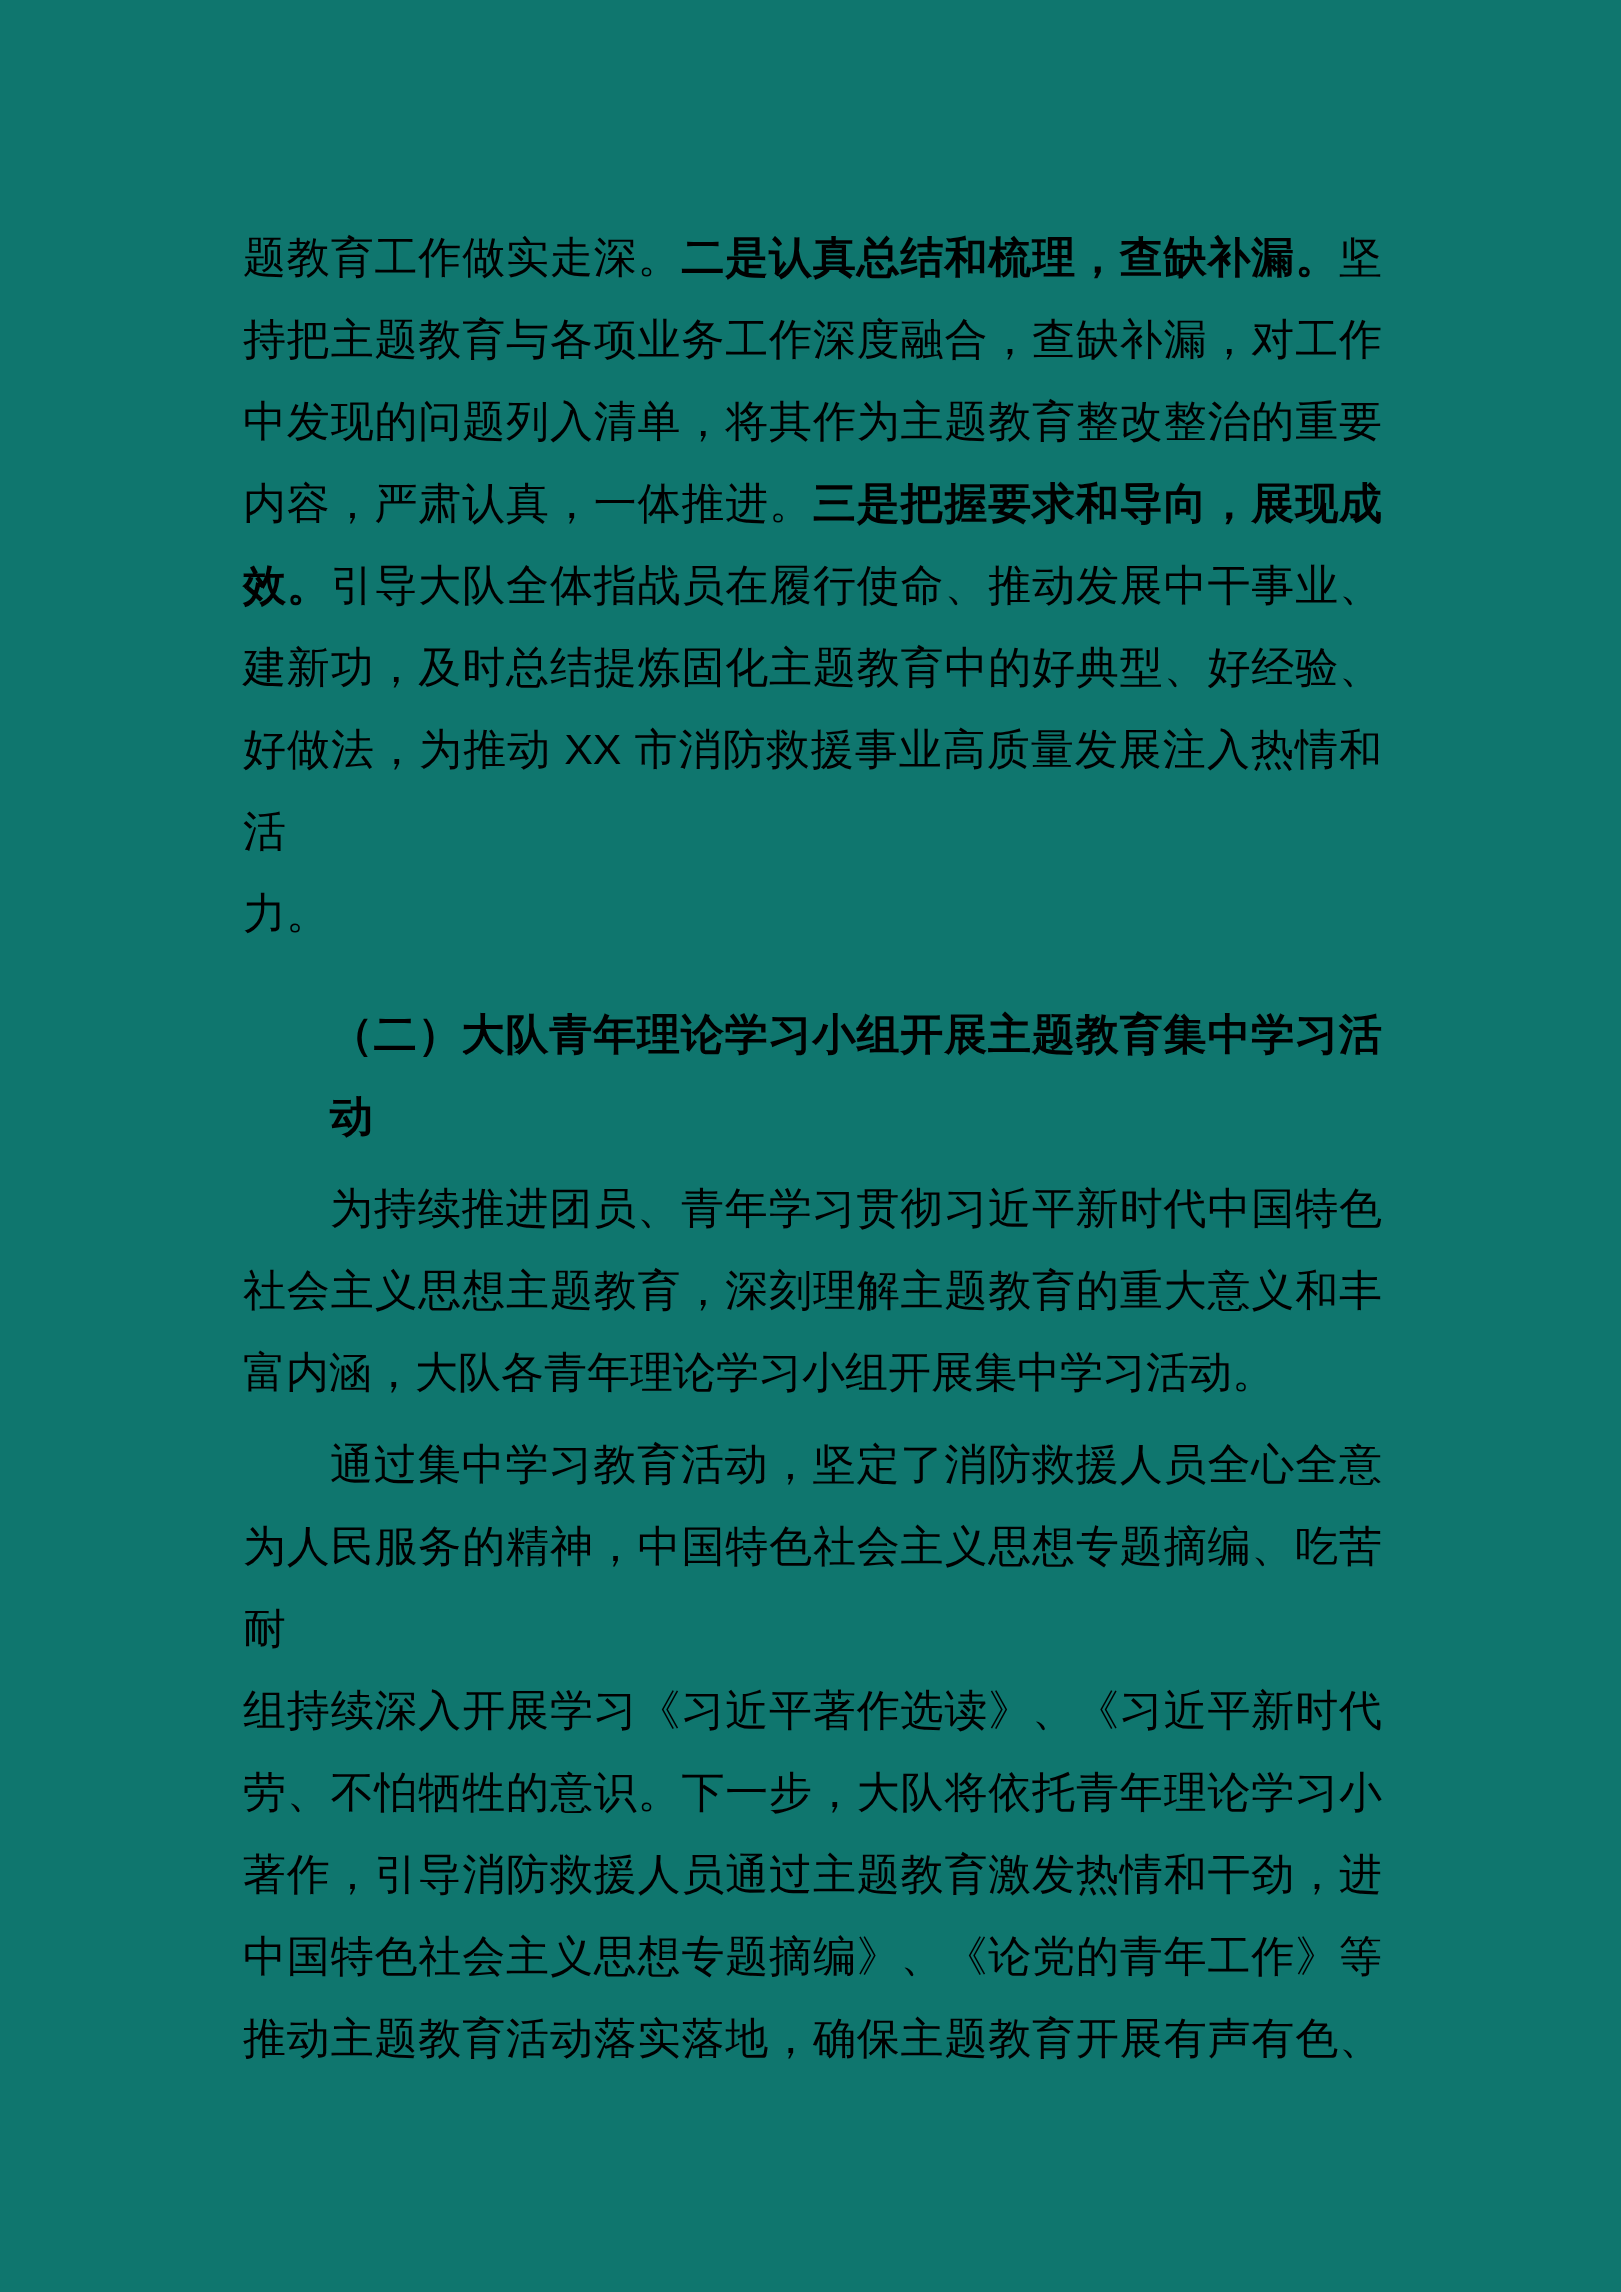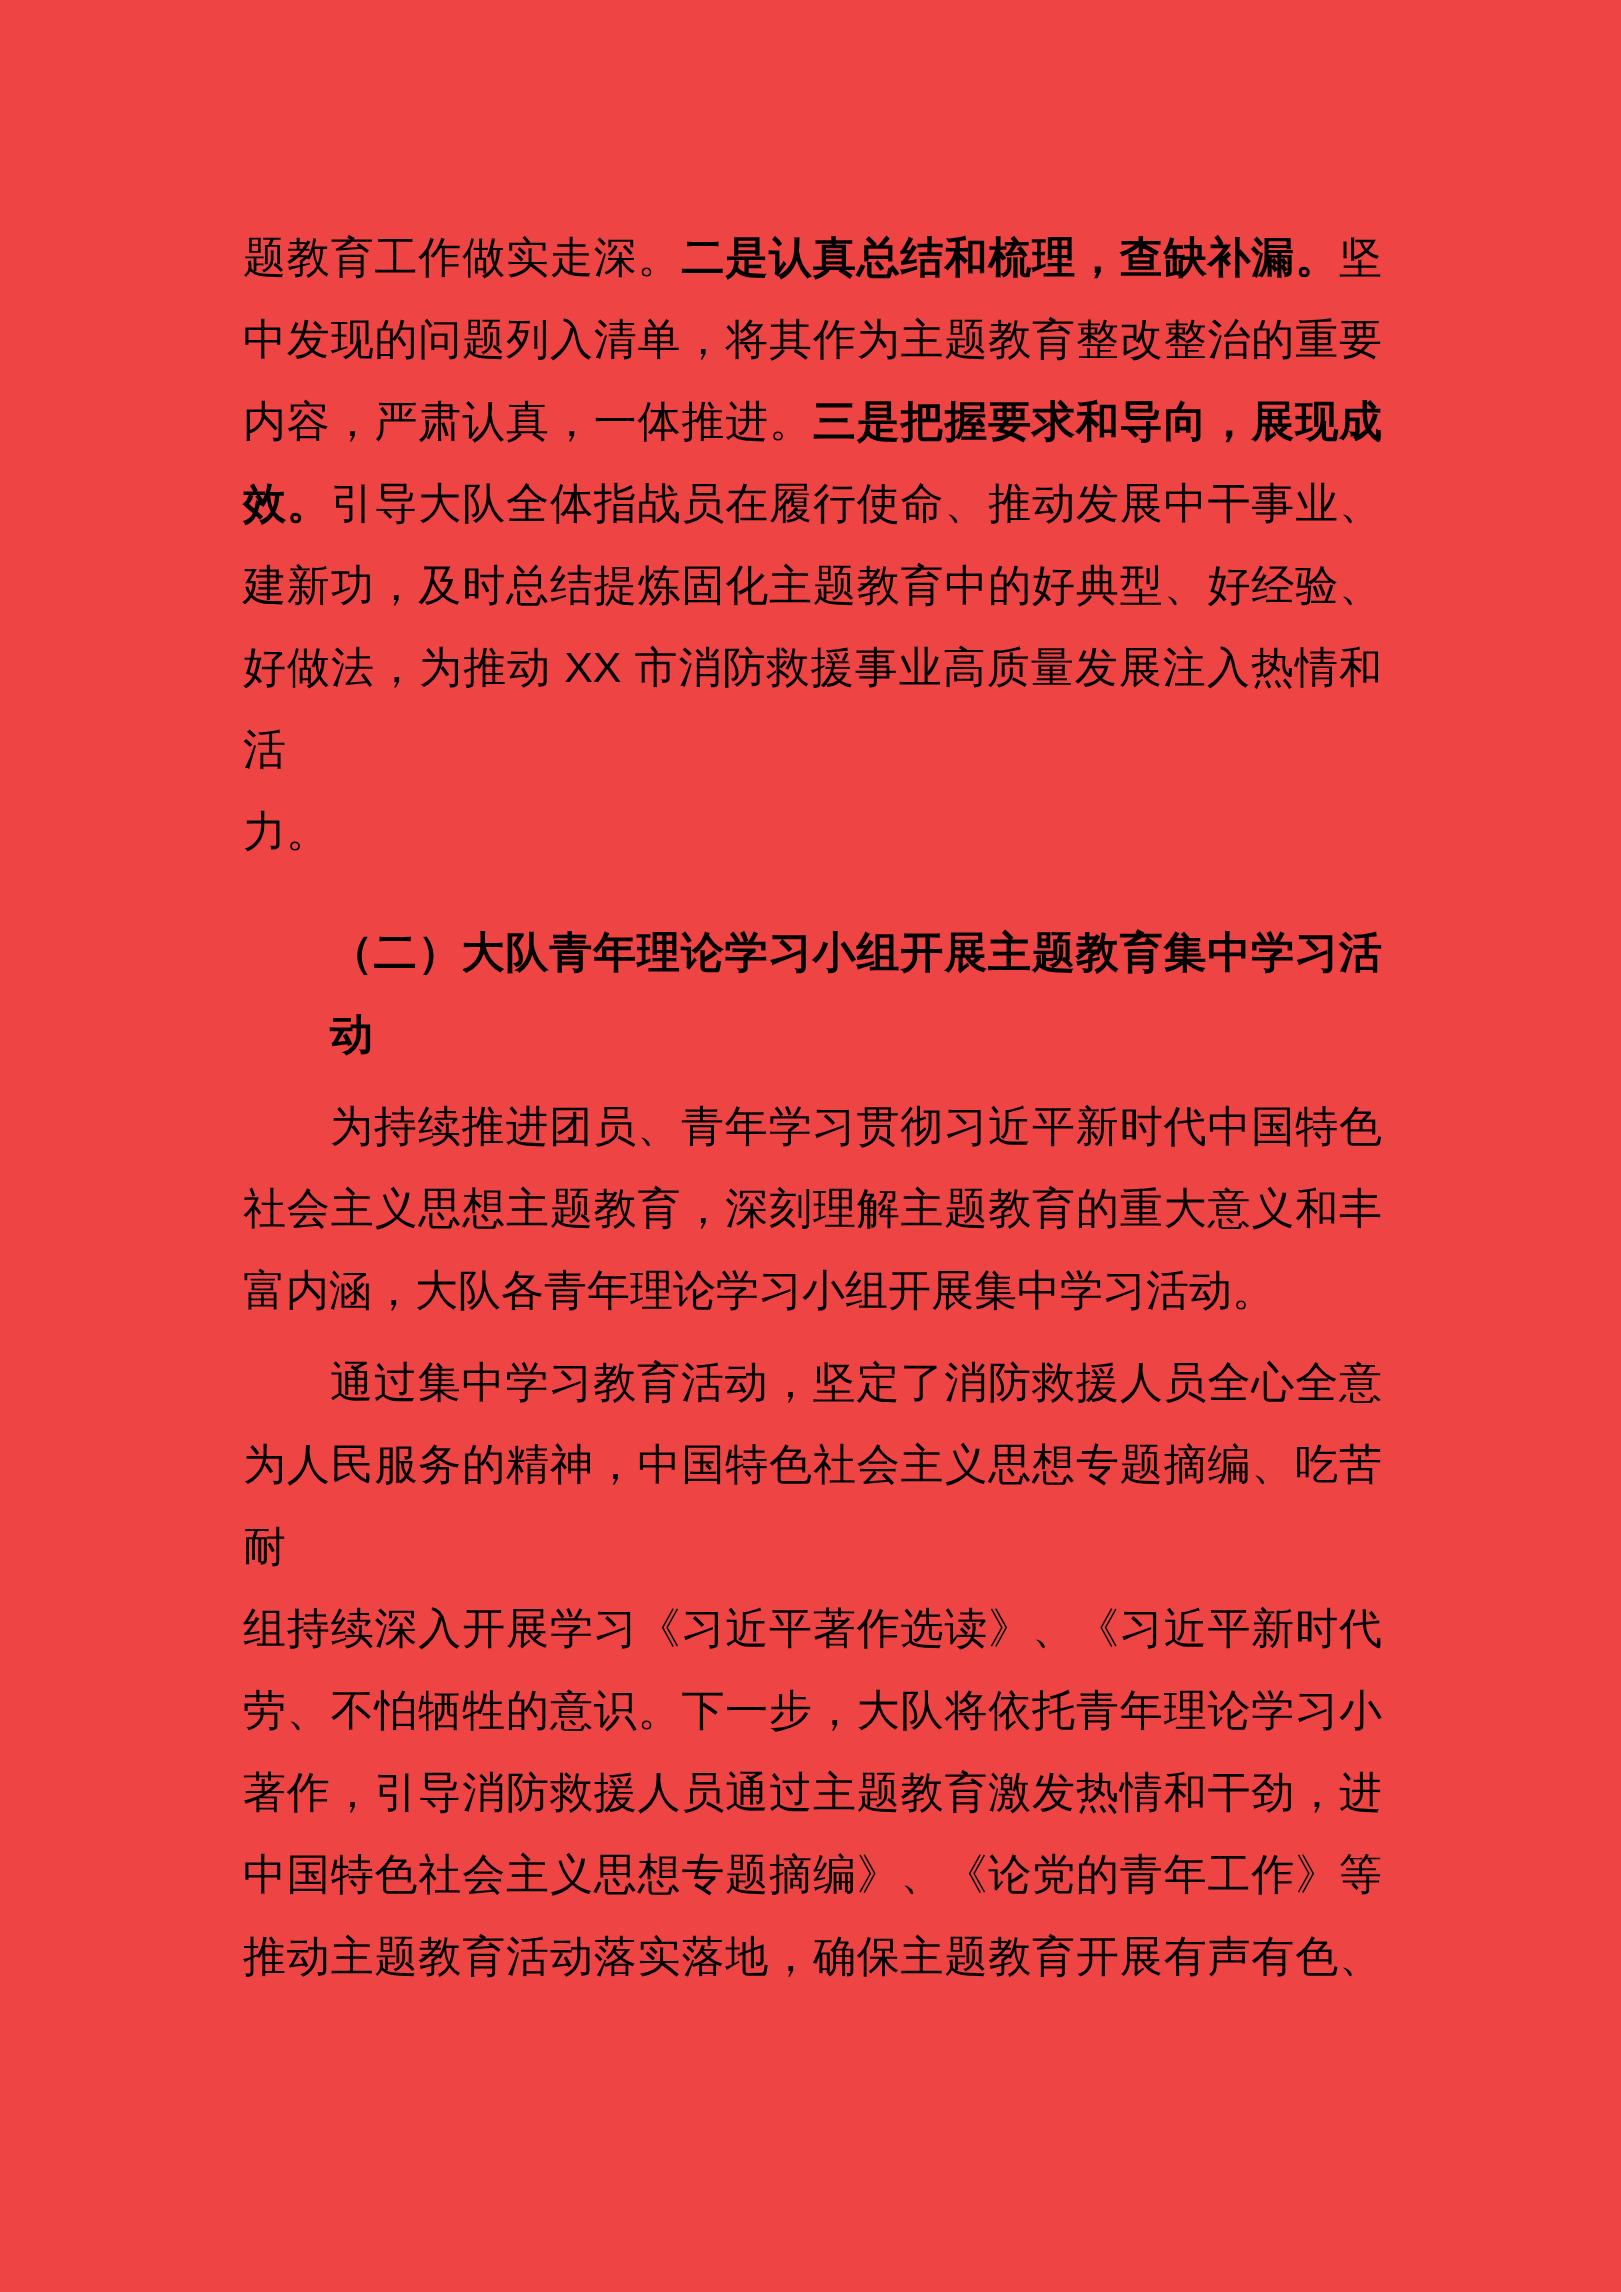--- a/index.html
+++ b/index.html
@@ -5,21 +5,21 @@
   html, body {
     margin: 0;
     padding: 0;
     background: #ffffff;
   }
   .page {
     position: relative;
     width: 1621px;
     height: 2293px;
     box-sizing: border-box;
-    background: #ef4444;
+    background: #0f766e;
     color: #000000;
     padding: 216px 239px 0 243px;
     font-family: "Liberation Sans", "DejaVu Sans", sans-serif;
     font-size: 43px;
     overflow: hidden;
   }
   section { margin: 0; padding: 0; }
   .ln {
     line-height: 82px;
     text-align: justify;
@@ -41,20 +41,21 @@
   }
   .sec-gap { margin-top: 9.8px; }
 </style>
 </head>
 <body>
 
 <div class="page">
 
   <section>
     <div class="ln"><span class="n">题教育工作做实走深。</span><span class="b">二是认真总结和梳理，查缺补漏。</span><span class="n">坚</span></div>
+    <div class="ln"><span class="n">持把主题教育与各项业务工作深度融合，查缺补漏，对工作</span></div>
     <div class="ln"><span class="n">中发现的问题列入清单，将其作为主题教育整改整治的重要</span></div>
     <div class="ln"><span class="n">内容，严肃认真，一体推进。</span><span class="b">三是把握要求和导向，展现成</span></div>
     <div class="ln"><span class="b">效。</span><span class="n">引导大队全体指战员在履行使命、推动发展中干事业、</span></div>
     <div class="ln"><span class="n">建新功，及时总结提炼固化主题教育中的好典型、好经验、</span></div>
     <div class="ln"><span class="n">好做法，为推动 XX 市消防救援事业高质量发展注入热情和活</span></div>
     <div class="ln left"><span class="n">力。</span></div>
   </section>
 
   <section class="sec-heading">
     <div class="ln"><span class="b">（二）大队青年理论学习小组开展主题教育集中学习活</span></div>

